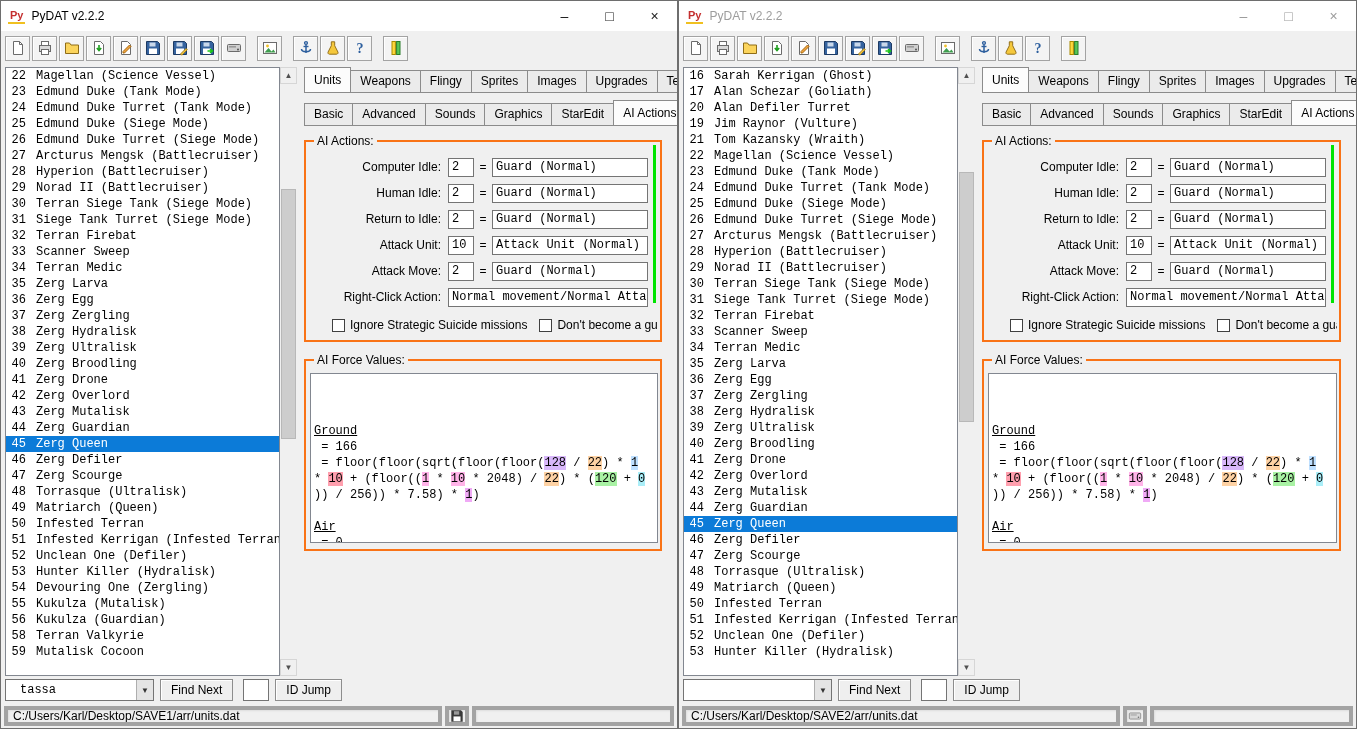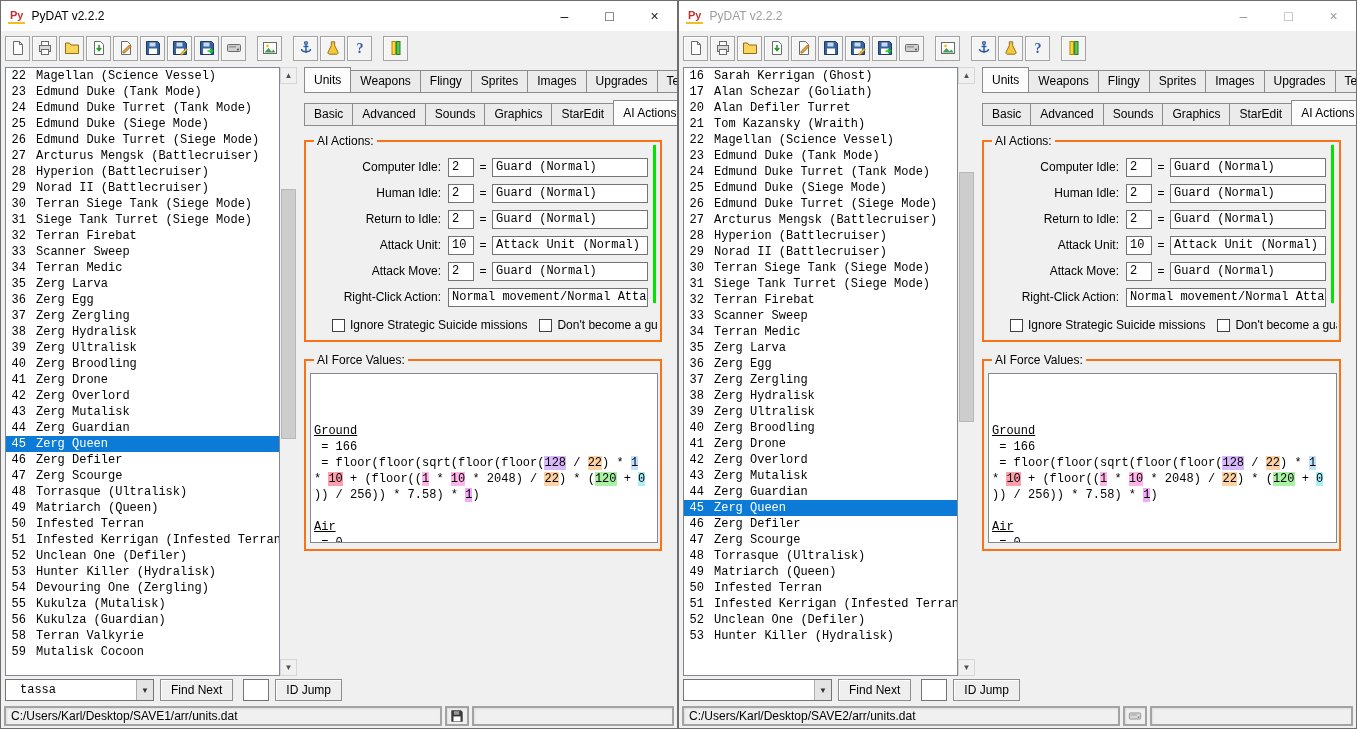--- a/index.html
+++ b/index.html
@@ -94,21 +94,21 @@
   .combo input { flex: 1; min-width: 0; border: none; outline: none; padding: 0 14px;
     font-family: "Liberation Mono", monospace; font-size: 12px; }
   .combo-arrow { width: 17px; flex: none; background: #e4e4e4; border-left: 1px solid #aeaeae;
     display: flex; align-items: center; justify-content: center; font-size: 8px; color: #333; }
   .pbtn { height: 22px; margin-left: 6px; background: #efefef; border: 1px solid #8d8d8d;
     box-shadow: inset 1px 1px 0 #fff; padding: 0 10px; font-family: "Liberation Sans", sans-serif; font-size: 12px; }
   .idjump-entry { width: 26px; height: 22px; margin-left: 10px; flex: none; }
 
   
   .statusbar { flex: none; height: 24px; display: flex; align-items: stretch; gap: 3px; padding: 2px 3px; background: #f0f0f0; }
-  .scell { border: 2px solid #a3a3a3; box-shadow: inset 1px 1px 2px rgba(0,0,0,0.08);
+  .scell { border: 4px solid #a3a3a3; box-shadow: inset 1px 1px 2px rgba(0,0,0,0.08);
     display: flex; align-items: center; padding: 0 5px; }
   .scell.path { width: 438px; flex: none; overflow: hidden; white-space: nowrap; }
   .scell.icon { width: 24px; flex: none; justify-content: center; padding: 0; }
   .scell.fill { flex: 1; }
   .window.right .scell.icon svg { opacity: 0.75; }
 </style>
 </head>
 <body>
 
 <svg width="0" height="0" style="position:absolute">
@@ -630,20 +630,24 @@
           </div>
           <div class="litem">
             <span class="lnum">17</span>
             <span class="llabel">Alan Schezar (Goliath)</span>
           </div>
           <div class="litem">
             <span class="lnum">20</span>
             <span class="llabel">Alan Defiler Turret</span>
           </div>
           <div class="litem">
+            <span class="lnum">19</span>
+            <span class="llabel">Jim Raynor (Vulture)</span>
+          </div>
+          <div class="litem">
             <span class="lnum">21</span>
             <span class="llabel">Tom Kazansky (Wraith)</span>
           </div>
           <div class="litem">
             <span class="lnum">22</span>
             <span class="llabel">Magellan (Science Vessel)</span>
           </div>
           <div class="litem">
             <span class="lnum">23</span>
             <span class="llabel">Edmund Duke (Tank Mode)</span>

